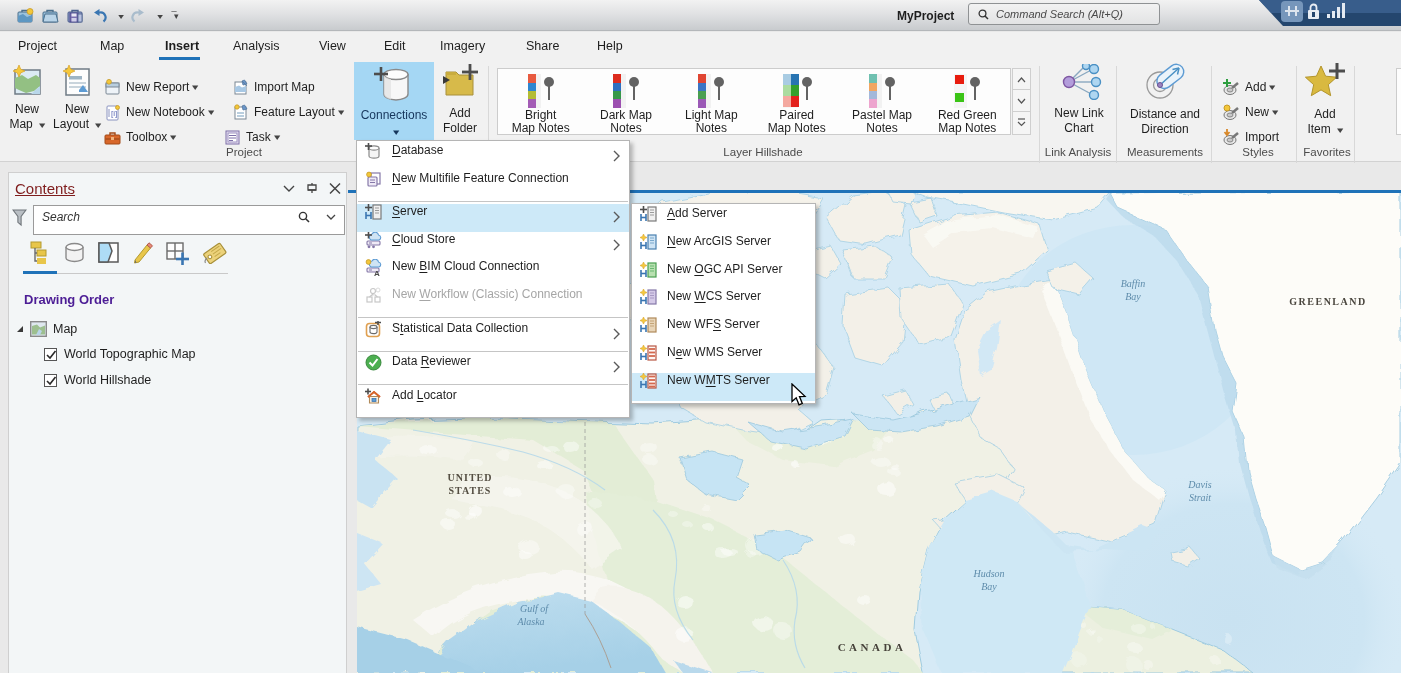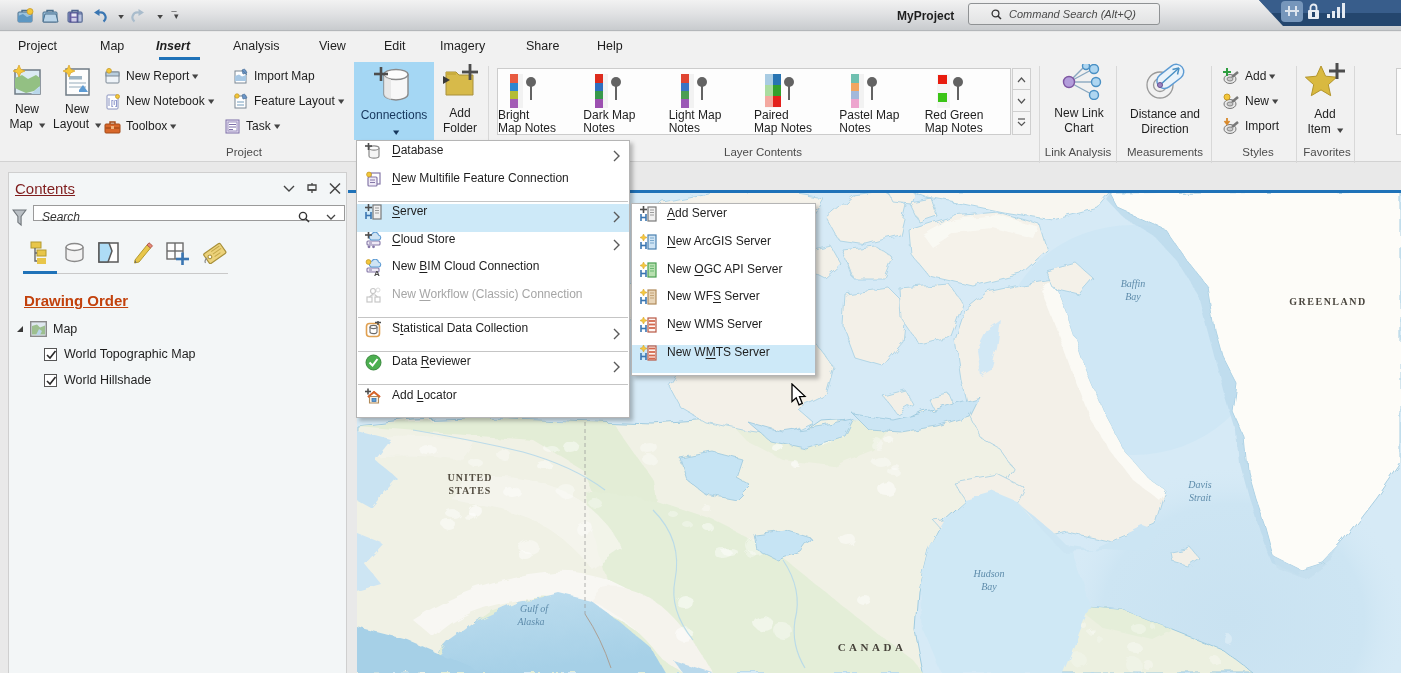--- a/index.html
+++ b/index.html
@@ -5,63 +5,63 @@
 * { margin:0; padding:0; box-sizing:border-box; }
 html,body { width:1401px; height:673px; overflow:hidden; font-family:"Liberation Sans", sans-serif; }
 #app { position:relative; width:1401px; height:673px; background:#e9e9e9; }
 
 
 #titlebar { position:absolute; left:0; top:0; width:1401px; height:31px;
   background:linear-gradient(#f2f2f2,#dfe0e2 50%,#c8cbce); border-bottom:1px solid #b4b7ba; }
 #qat { position:absolute; left:17px; top:6px; height:20px; display:flex; align-items:center; gap:8px; }
 #projname { position:absolute; left:897px; top:9px; font-size:12px; font-weight:bold; color:#1e1e1e; }
 #cmdsearch { position:absolute; left:968px; top:3px; width:192px; height:22px; background:linear-gradient(#f2f2f2,#e2e3e4);
-  border:1px solid #8f9294; border-radius:3px; display:flex; align-items:center; padding-left:22px; }
+  border:1px solid #8f9294; border-radius:3px; display:flex; align-items:center; padding-left:9px; }
 #cmdsearch span.ph { font-size:11px; font-style:italic; color:#4a4a4a; margin-left:7px; }
 #bluecorner { position:absolute; right:0; top:0; width:150px; height:26px; }
 
 
 #tabrow { position:absolute; left:0; top:32px; width:1401px; height:30px; background:#f1f1f1; }
 #tabrow .tab { position:absolute; top:7px; font-size:12.5px; color:#1e1e1e; }
 #tabrow .tab.active { font-weight:bold; color:#1e1e1e; }
 #instab-line { position:absolute; left:159px; top:57px; width:41px; height:3px; background:#1f72b8; }
 
 
 #ribbon { position:absolute; left:0; top:62px; width:1401px; height:100px; background:#f1f1f1; border-bottom:1px solid #d2d2d2; }
 .gsep { position:absolute; top:4px; height:152px; width:1px; background:#d8d8d8; }
 .glabel { position:absolute; top:84px; font-size:11.5px; color:#4c4c4c; text-align:center; }
 .bigbtn { position:absolute; top:0; height:78px; text-align:center; font-size:12px; color:#1e1e1e; }
 .bigbtn .lbl { margin-top:3px; line-height:15px; }
-.smallrow { position:absolute; height:22px; display:flex; align-items:center; font-size:12px; color:#1e1e1e; }
+.smallrow { position:absolute; height:22px; display:flex; align-items:center; font-size:12px; color:#1e1e1e;margin-top:11px; }
 .smallrow svg { margin-right:5px; }
 .chev { display:inline-block; margin-left:4px; font-size:9px; color:#444; transform:scaleX(1.4); }
 #connbtn { position:absolute; left:354px; top:0; width:80px; height:78px; background:#a5d7f4; text-align:center; font-size:12px; color:#16365c; }
 
 
 #gallery { position:absolute; left:497px; top:6px; width:514px; height:67px; background:#fdfdfd; border:1px solid #cccccc; display:flex; }
-.gitem { width:85.6px; font-size:12px; color:#1e1e1e; position:relative; padding-top:4px; }
+.gitem { width:85.6px; text-align:center; font-size:12px; color:#1e1e1e; position:relative; padding-top:4px; }
 .gitem .txt { position:absolute; top:40px; width:100%; line-height:13px; }
 .gscroll { position:absolute; left:1012px; top:6px; width:19px; height:67px; }
 .gscroll div { position:absolute; left:0; width:19px; background:#f5f5f5; border:1px solid #cfcfcf; color:#555; text-align:center; }
 
 
 #workspace { position:absolute; left:0; top:163px; width:1401px; height:510px; background:#e9e9e9; }
 #panel { position:absolute; left:8px; top:9px; width:339px; height:501px; background:#f3f6f7; border:1px solid #cfcfcf; border-bottom:none; }
 #mapview { position:absolute; left:357px; top:27px; width:1044px; height:483px; background:#d5e9f4; overflow:hidden; }
 #mapblueline { position:absolute; left:348px; top:27px; width:1053px; height:3px; background:#1f72b8; }
 
 
 #panel .ptitle { position:absolute; left:6px; top:7px; font-size:15px; color:#7f1d1d;text-decoration:underline; }
 #panel .pbtns { position:absolute; right:4px; top:9px; color:#444; }
-#searchbox { position:absolute; left:24px; top:32px; width:312px; height:16px; background:#fff; border:1px solid #9a9a9a; }
+#searchbox { position:absolute; left:24px; top:32px; width:312px; height:30px; background:#fff; border:1px solid #9a9a9a; }
 #searchbox .ph { position:absolute; left:8px; top:4px; font-size:12px; font-style:italic; color:#333; }
 #tabicons { position:absolute; left:18px; top:68px; display:flex; gap:11px; }
 #tabline { position:absolute; left:14px; top:100px; width:205px; height:1px; background:#c9c9c9; }
 #tabline-blue { position:absolute; left:14px; top:98px; width:34px; height:3px; background:#1f72b8; }
-#dorder { position:absolute; left:15px; top:119px; font-size:15px; font-weight:bold; color:#c2410c;text-decoration:underline; }
+#dorder { position:absolute; left:15px; top:119px; font-size:13px; font-weight:bold; color:#4c1d95; }
 .treerow { position:absolute; font-size:12.5px; color:#1e1e1e; display:flex; align-items:center; }
 .cbox { width:13px; height:13px; border:1px solid #555; background:#fff; margin-right:7px; position:relative; }
 
 
 .menu { position:absolute; background:#fff; border:1px solid #b5b5b5; box-shadow:3px 3px 4px rgba(0,0,0,0.25); z-index:50; }
 .mi { height:27.6px; display:flex; align-items:flex-start; font-size:12px; color:#1e1e1e; position:relative; }
 .mi .ic { width:17px; height:17px; margin-left:8px; margin-right:10px; flex:none; }
 .mi.hl { background:#cde9f8; }
 .mi.dis { color:#a6a6a6; }
 .mi .arrow { position:absolute; right:9px; top:7px; width:7px; height:12px; }
@@ -133,21 +133,21 @@
           <rect x="81" y="11" width="3" height="7"></rect>
           <rect x="86" y="7" width="3" height="11"></rect>
           <rect x="91" y="3" width="3" height="15"></rect>
         </g>
     </svg>
   </div>
 
   <div id="tabrow">
     <span class="tab" style="left:18px;">Project</span>
     <span class="tab" style="left:100px;">Map</span>
-    <span class="tab active" style="left:156px;font-style:italic;">Insert</span>
+    <span class="tab active" style="left:165px;">Insert</span>
     <span class="tab" style="left:233px;">Analysis</span>
     <span class="tab" style="left:319px;">View</span>
     <span class="tab" style="left:384px;">Edit</span>
     <span class="tab" style="left:440px;">Imagery</span>
     <span class="tab" style="left:526px;">Share</span>
     <span class="tab" style="left:597px;">Help</span>
   </div>
   <div id="instab-line"></div>
 
   <div id="ribbon">
@@ -331,21 +331,21 @@
             <path d="M1 5 L4.5 1 L8 5" fill="none" stroke="#555" stroke-width="1.2"></path>
           </svg></div>
       <div style="top:21px; height:23px;"><svg width="9" height="6" viewBox="0 0 9 6" style="margin-top:8px;">
             <path d="M1 1 L4.5 5 L8 1" fill="none" stroke="#555" stroke-width="1.2"></path>
           </svg></div>
       <div style="top:43px; height:24px;"><svg width="9" height="11" viewBox="0 0 9 11" style="margin-top:6px;">
             <line x1="1" y1="1" x2="8" y2="1" stroke="#555" stroke-width="1.2"></line>
             <path d="M1 4 L4.5 7.5 L8 4" fill="none" stroke="#555" stroke-width="1.2"></path>
           </svg></div>
     </div>
-    <div class="glabel" style="left:490px; width:546px;">Layer Contents</div>
+    <div class="glabel" style="left:490px; width:546px;">Layer Hillshade</div>
     <div class="gsep" style="left:1039px;"></div>
 
     <div class="bigbtn" style="left:1045px; width:68px;">
       <svg width="48" height="36" viewBox="0 0 48 36" style="margin-top:2px;">
         <g stroke="#8aa8c0" stroke-width="1.4">
             <line x1="14" y1="18" x2="38" y2="5"></line>
             <line x1="14" y1="18" x2="40" y2="18"></line>
             <line x1="14" y1="18" x2="38" y2="31"></line>
             <line x1="14" y1="18" x2="30" y2="2"></line>
           </g>
@@ -911,20 +911,37 @@
               <line x1="1" y1="8" x2="1" y2="15"></line>
               <line x1="1" y1="11.5" x2="6" y2="11.5"></line>
               <line x1="6" y1="8" x2="6" y2="15"></line>
             </g>
             <path d="M3.5 0 l1.1 2.4 2.4 1.1 -2.4 1.1 -1.1 2.4 -1.1 -2.4 -2.4 -1.1 2.4 -1.1 z" fill="#f5c83c" stroke="#d9a42a" stroke-width="0.6"></path>
           </svg></span>
         <span>New <u>O</u>GC API Server</span>
       </div>
     <div class="mi" style="height:27.8px;">
         <span class="ic"><svg width="17" height="17" viewBox="0 0 17 17">
+            <rect x="8" y="1" width="8" height="14" fill="#d5cae8" stroke="#8578a8" stroke-width="1.2"></rect>
+            <g stroke="#a89ac4">
+              <line x1="10" y1="4" x2="14" y2="4"></line>
+              <line x1="10" y1="6.5" x2="14" y2="6.5"></line>
+              <line x1="10" y1="9" x2="14" y2="9"></line>
+            </g>
+            <g stroke="#3a76b2" stroke-width="1.6">
+              <line x1="1" y1="8" x2="1" y2="15"></line>
+              <line x1="1" y1="11.5" x2="6" y2="11.5"></line>
+              <line x1="6" y1="8" x2="6" y2="15"></line>
+            </g>
+            <path d="M3.5 0 l1.1 2.4 2.4 1.1 -2.4 1.1 -1.1 2.4 -1.1 -2.4 -2.4 -1.1 2.4 -1.1 z" fill="#f5c83c" stroke="#d9a42a" stroke-width="0.6"></path>
+          </svg></span>
+        <span>New <u>W</u>CS Server</span>
+      </div>
+    <div class="mi" style="height:27.8px;">
+        <span class="ic"><svg width="17" height="17" viewBox="0 0 17 17">
             <rect x="8" y="1" width="8" height="14" fill="#e8d5b8" stroke="#b08a5a" stroke-width="1.2"></rect>
             <g stroke="#c4a478">
               <line x1="10" y1="4" x2="14" y2="4"></line>
               <line x1="10" y1="6.5" x2="14" y2="6.5"></line>
               <line x1="10" y1="9" x2="14" y2="9"></line>
             </g>
             <g stroke="#3a76b2" stroke-width="1.6">
               <line x1="1" y1="8" x2="1" y2="15"></line>
               <line x1="1" y1="11.5" x2="6" y2="11.5"></line>
               <line x1="6" y1="8" x2="6" y2="15"></line>

